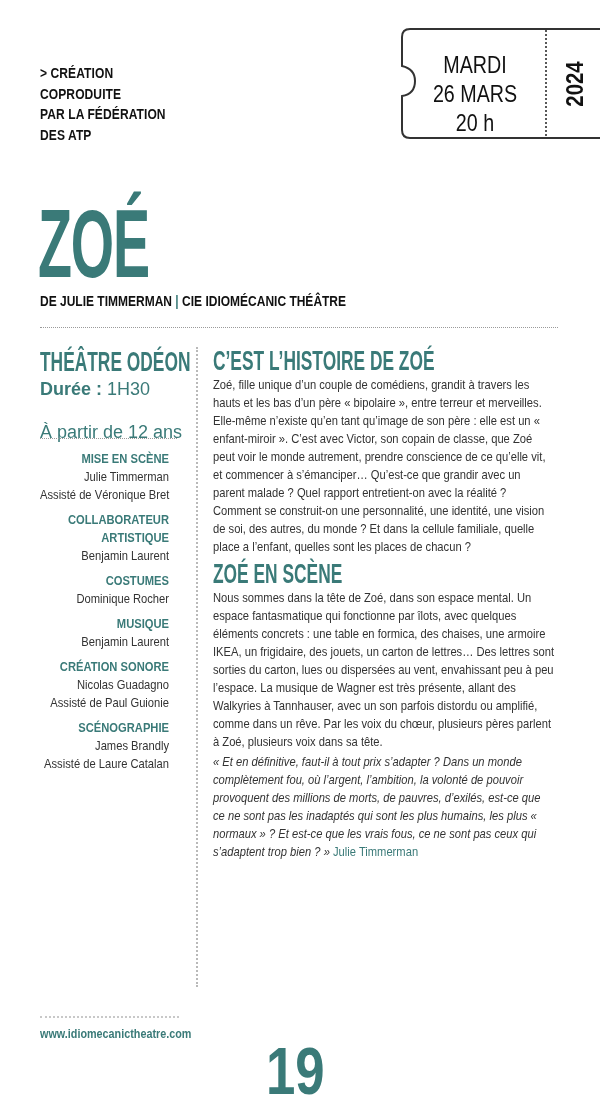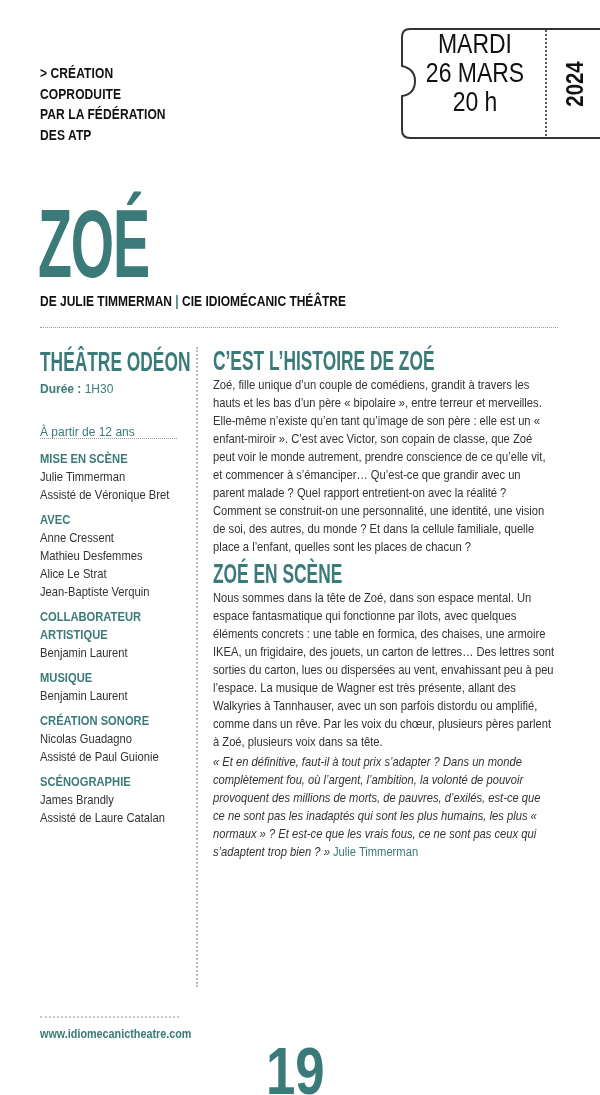--- a/index.html
+++ b/index.html
@@ -8,48 +8,48 @@
 
     
     .prod-note { position: absolute; left: 40px; top: 63px; font-weight: bold;
                  font-size: 14px; line-height: 20.5px; color: #111; letter-spacing: 0.1px;
                  transform: scaleX(0.86); transform-origin: left top; }
     .prod-note div { white-space: nowrap; }
 
     
     .ticket { position: absolute; left: 401px; top: 28px; width: 210px; height: 111px; }
     .ticket svg { position: absolute; left: 0; top: 0; }
-    .ticket-main { position: absolute; left: 6px; top: 1px; width: 136px; text-align: center;
-                   font-size: 28px; line-height: 29px; color: #111; }
+    .ticket-main { position: absolute; left: 6px; top: 22px; width: 136px; text-align: center;
+                   font-size: 24px; line-height: 29px; color: #111; }
     .ticket-main div { transform: scaleX(0.82); white-space: nowrap; }
     .ticket-year { position: absolute; left: 148px; top: 0; width: 52px; height: 111px;
                    display: flex; align-items: center; justify-content: center; }
     .ticket-year span { display: inline-block; transform: rotate(-90deg) scaleX(0.85);
                         font-weight: bold; font-size: 24px; color: #111; white-space: nowrap; }
 
     
     .show-title { position: absolute; left: 38px; top: 196px; font-size: 96px; font-weight: bold;
                   line-height: 96px; color: #3a7a78; letter-spacing: -2px;
                   transform: scaleX(0.58); transform-origin: left top; white-space: nowrap; }
     .byline { position: absolute; left: 40px; top: 292px; font-size: 15px; font-weight: bold;
               color: #111; white-space: nowrap; transform: scaleX(0.8); transform-origin: left top; }
     .byline .sep { color: #3a7a78; font-weight: bold; }
 
     .hr-dotted { position: absolute; border-top: 1px dotted #9a9a9a; height: 0; }
 
     
     .venue { position: absolute; left: 40px; top: 346px; font-size: 28px; font-weight: bold;
              color: #3a7a78; white-space: nowrap; transform: scaleX(0.62); transform-origin: left top;
              line-height: 32px; }
-    .meta { position: absolute; left: 40px; top: 380px; font-size: 12px; line-height: 19px; }
+    .meta { position: absolute; left: 40px; top: 380px; font-size: 18px; line-height: 19px; }
     .meta .duration-label { color: #3a7a78; font-weight: bold; }
     .meta .duration-value { color: #3a7a78; }
     .meta .age { color: #3a7a78; margin-top: 24px; }
 
-    .credits { position: absolute; left: 40px; top: 450px; width: 150px; }
+    .credits { position: absolute; left: 40px; top: 450px; width: 150px; text-align: right; }
     .credit { margin-bottom: 7px; }
     .credit-role { font-size: 13px; font-weight: bold; color: #3a7a78; line-height: 18px;
                    transform: scaleX(0.86); transform-origin: left top; white-space: nowrap; }
     .credit-name { font-size: 13px; color: #333; line-height: 18px; white-space: nowrap;
                    transform: scaleX(0.86); transform-origin: left top; }
 
     .vline { position: absolute; left: 196px; top: 347px; height: 640px; border-left: 2px dotted #b9b9b9; }
 
     
     .main { position: absolute; left: 213px; top: 345px; width: 350px; }
@@ -111,30 +111,27 @@
 </div>
 <div class="hr-dotted" style="left:40px; top:438px; width:137px;"></div>
 
 <div class="credits">
   <div class="credit">
     <div class="credit-role">MISE EN SCÈNE</div>
     <div class="credit-name">Julie Timmerman</div>
     <div class="credit-name">Assisté de Véronique Bret</div>
   </div>
   <div class="credit">
-    <div class="credit-role">AVEC</div>
-    <div class="credit-name">Anne Cressent</div>
-    <div class="credit-name">Mathieu  Desfemmes</div>
-    <div class="credit-name">Alice Le Strat</div>
-    <div class="credit-name">Jean-Baptiste Verquin</div>
-  </div>
-  <div class="credit">
     <div class="credit-role">COLLABORATEUR</div>
     <div class="credit-role">ARTISTIQUE</div>
     <div class="credit-name">Benjamin Laurent</div>
+  </div>
+  <div class="credit">
+    <div class="credit-role">COSTUMES</div>
+    <div class="credit-name">Dominique Rocher</div>
   </div>
   <div class="credit">
     <div class="credit-role">MUSIQUE</div>
     <div class="credit-name">Benjamin Laurent</div>
   </div>
   <div class="credit">
     <div class="credit-role">CRÉATION SONORE</div>
     <div class="credit-name">Nicolas Guadagno</div>
     <div class="credit-name">Assisté de Paul Guionie</div>
   </div>

